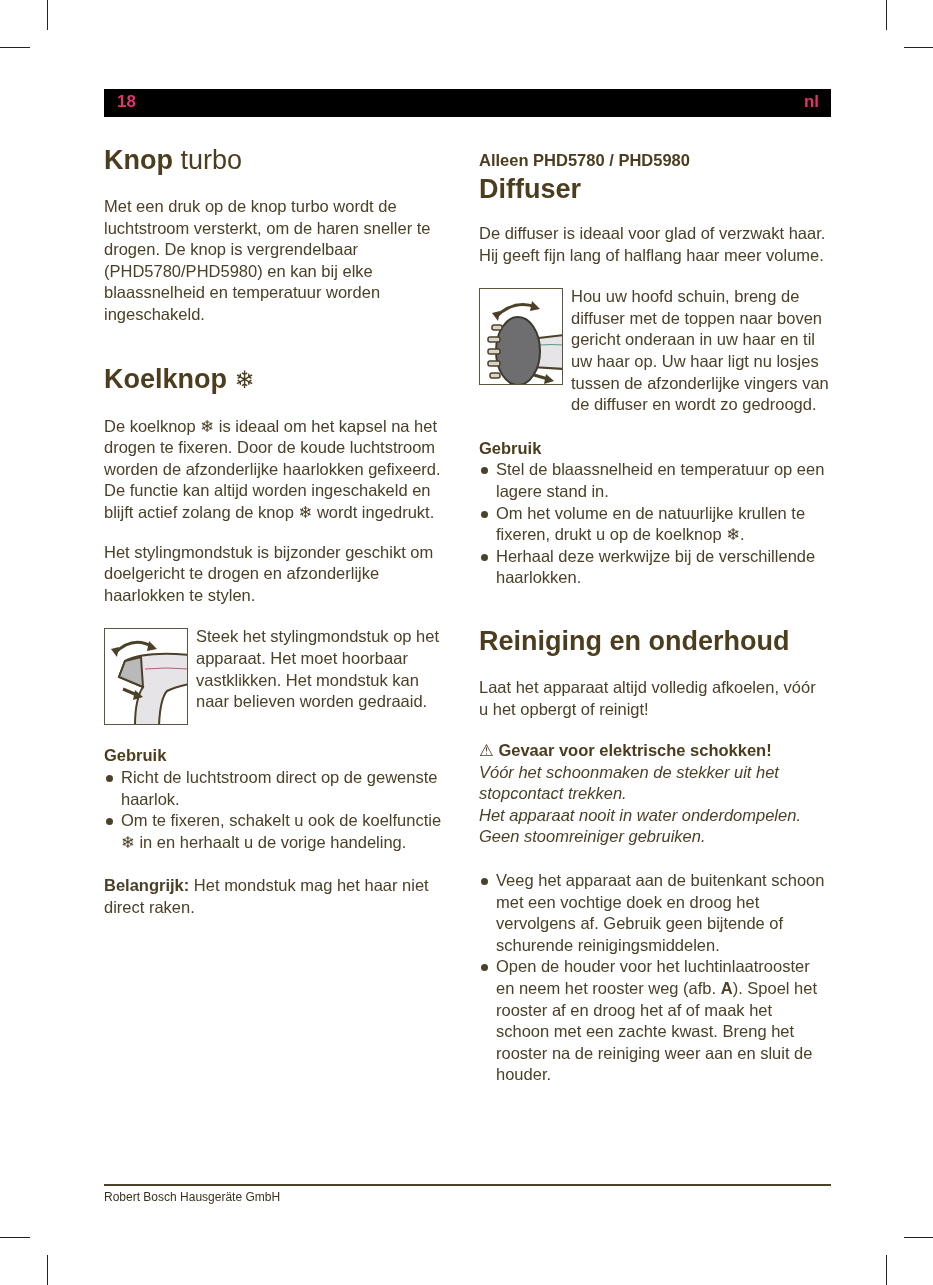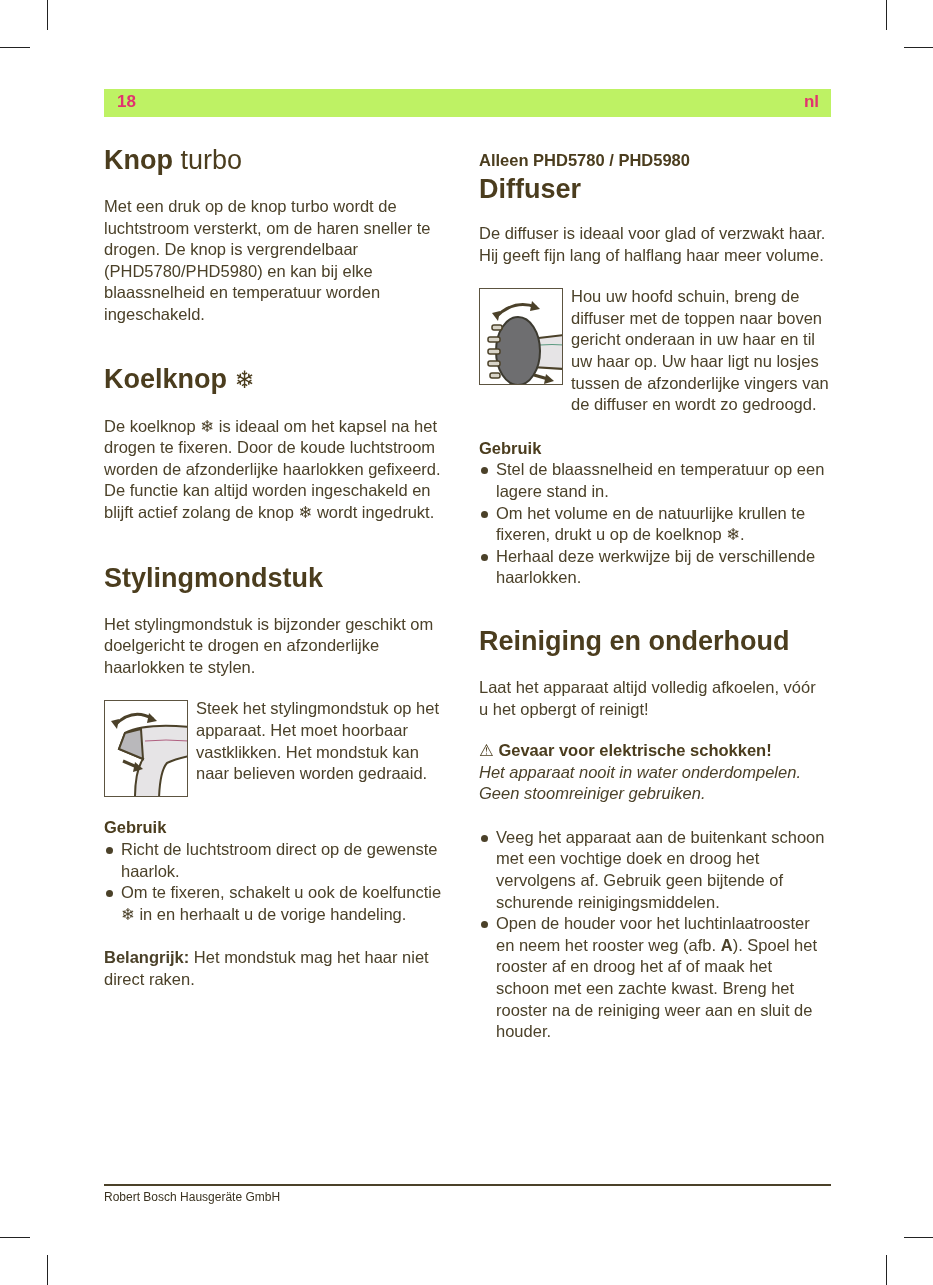--- a/index.html
+++ b/index.html
@@ -5,21 +5,21 @@
   html, body { margin: 0; padding: 0; }
   body {
     width: 933px; height: 1285px; position: relative; overflow: hidden;
     background: #ffffff;
     font-family: "Liberation Sans", sans-serif;
     color: #4b4129;
   }
   .crop { position: absolute; background: #222; }
   .header-bar {
     position: absolute; left: 104px; top: 89px; width: 727px; height: 28px;
-    background: #bef264;
+    background: #000000;
   }
   .page-num {
     position: absolute; left: 13px; top: 3px; font-size: 17px; font-weight: bold;
     color: #e2326f;
   }
   .lang {
     position: absolute; right: 12px; top: 3px; font-size: 17px; font-weight: bold;
     color: #e2326f;
     margin-left: 43px;
   }
@@ -82,21 +82,20 @@
     <span>Koelknop</span>
     <span class="snow" style="font-size:24px;">❄</span>
   </h2>
   <p style="margin-top:18px;">
     <span>De koelknop </span><span>❄</span><span> is ideaal om het kapsel na het drogen te fixeren. Door de koude luchtstroom worden de afzonderlijke haarlokken gefixeerd.</span>
   </p>
   <p>
     <span>De functie kan altijd worden ingeschakeld en blijft actief zolang de knop </span><span>❄</span><span> wordt ingedrukt.</span>
   </p>
 
-  <h2 style="margin-top:36px;">Stylingmondstuk</h2>
   <p style="margin-top:18px;">Het stylingmondstuk is bijzonder geschikt om doelgericht te drogen en afzonderlijke haarlokken te stylen.</p>
 
   <div class="fig-row" style="margin-top:22px;">
     <div class="fig">
       <svg width="84" height="97" viewBox="0 0 84 97">
         <path d="M20 32 Q40 22 84 26 L84 55 Q70 58 62 62 Q55 70 54 97 L30 97 Q30 70 38 58 L14 48 Z" fill="#e6e4e6" stroke="#4b4129" stroke-width="2"></path>
         <path d="M14 48 L20 32 L36 28 L38 58 Z" fill="#b9b8bb" stroke="#4b4129" stroke-width="2"></path>
         <path d="M40 40 Q60 38 84 40" stroke="#b06080" stroke-width="1" fill="none"></path>
         <path d="M10 24 Q28 6 48 18" stroke="#4b4129" stroke-width="3" fill="none"></path>
         <path d="M6 20 L12 28 L14 18 Z" fill="#4b4129"></path>
@@ -157,20 +156,21 @@
     <li>Herhaal deze werkwijze bij de verschillende haarlokken.</li>
   </ul>
 
   <h2 style="margin-top:34px;">Reiniging en onderhoud</h2>
   <p style="margin-top:18px;">Laat het apparaat altijd volledig afkoelen, vóór u het opbergt of reinigt!</p>
 
   <p class="warn-title" style="margin-top:20px;">
     <span style="font-weight:normal;">⚠</span>
     <span>Gevaar voor elektrische schokken!</span>
   </p>
+  <p class="italic">Vóór het schoonmaken de stekker uit het stopcontact trekken.</p>
   <p class="italic">Het apparaat nooit in water onderdompelen.</p>
   <p class="italic">Geen stoomreiniger gebruiken.</p>
 
   <ul style="margin-top:22px;">
     <li>Veeg het apparaat aan de buitenkant schoon met een vochtige doek en droog het vervolgens af. Gebruik geen bijtende of schurende reinigingsmiddelen.</li>
     <li>
       <span>Open de houder voor het luchtinlaatrooster en neem het rooster weg (afb. </span><b>A</b><span>). Spoel het rooster af en droog het af of maak het schoon met een zachte kwast. Breng het rooster na de reiniging weer aan en sluit de houder.</span>
     </li>
   </ul>
 </div>

